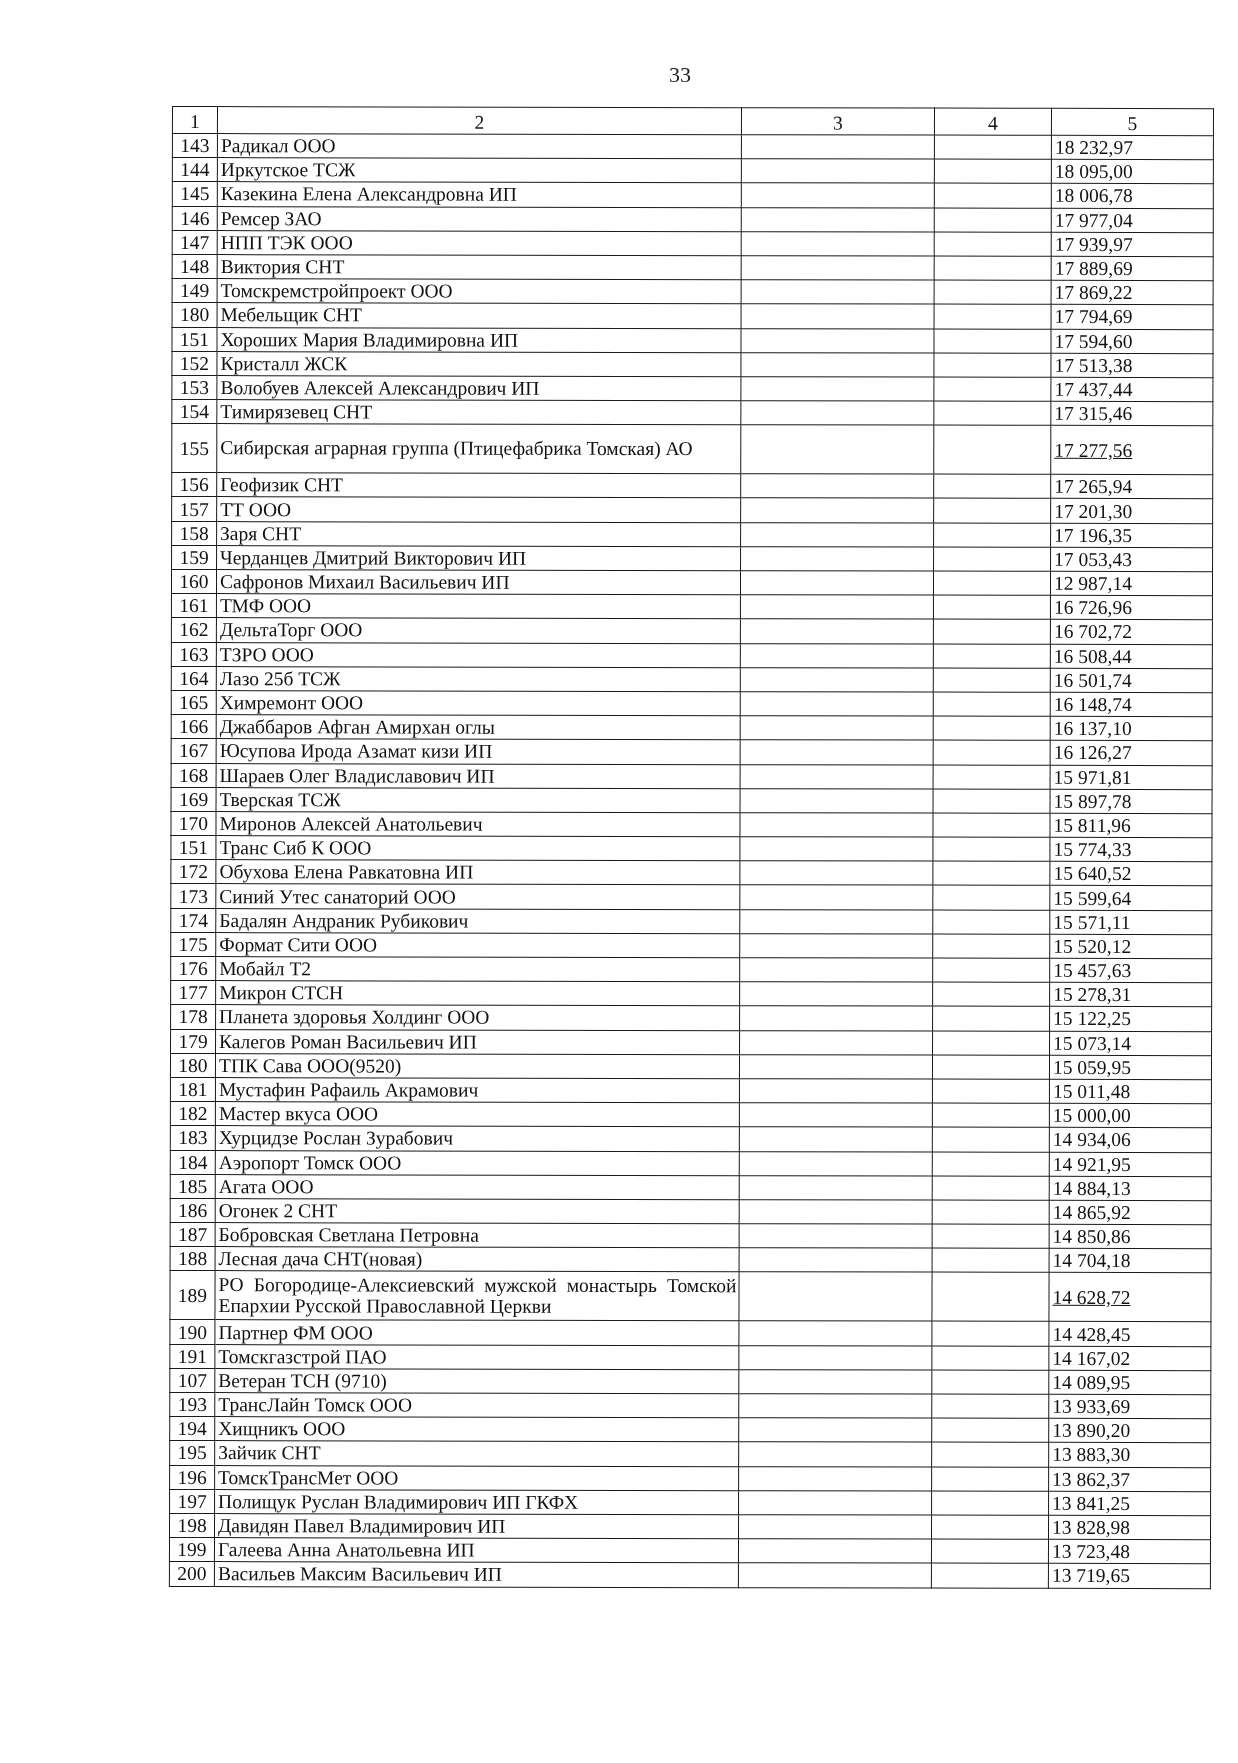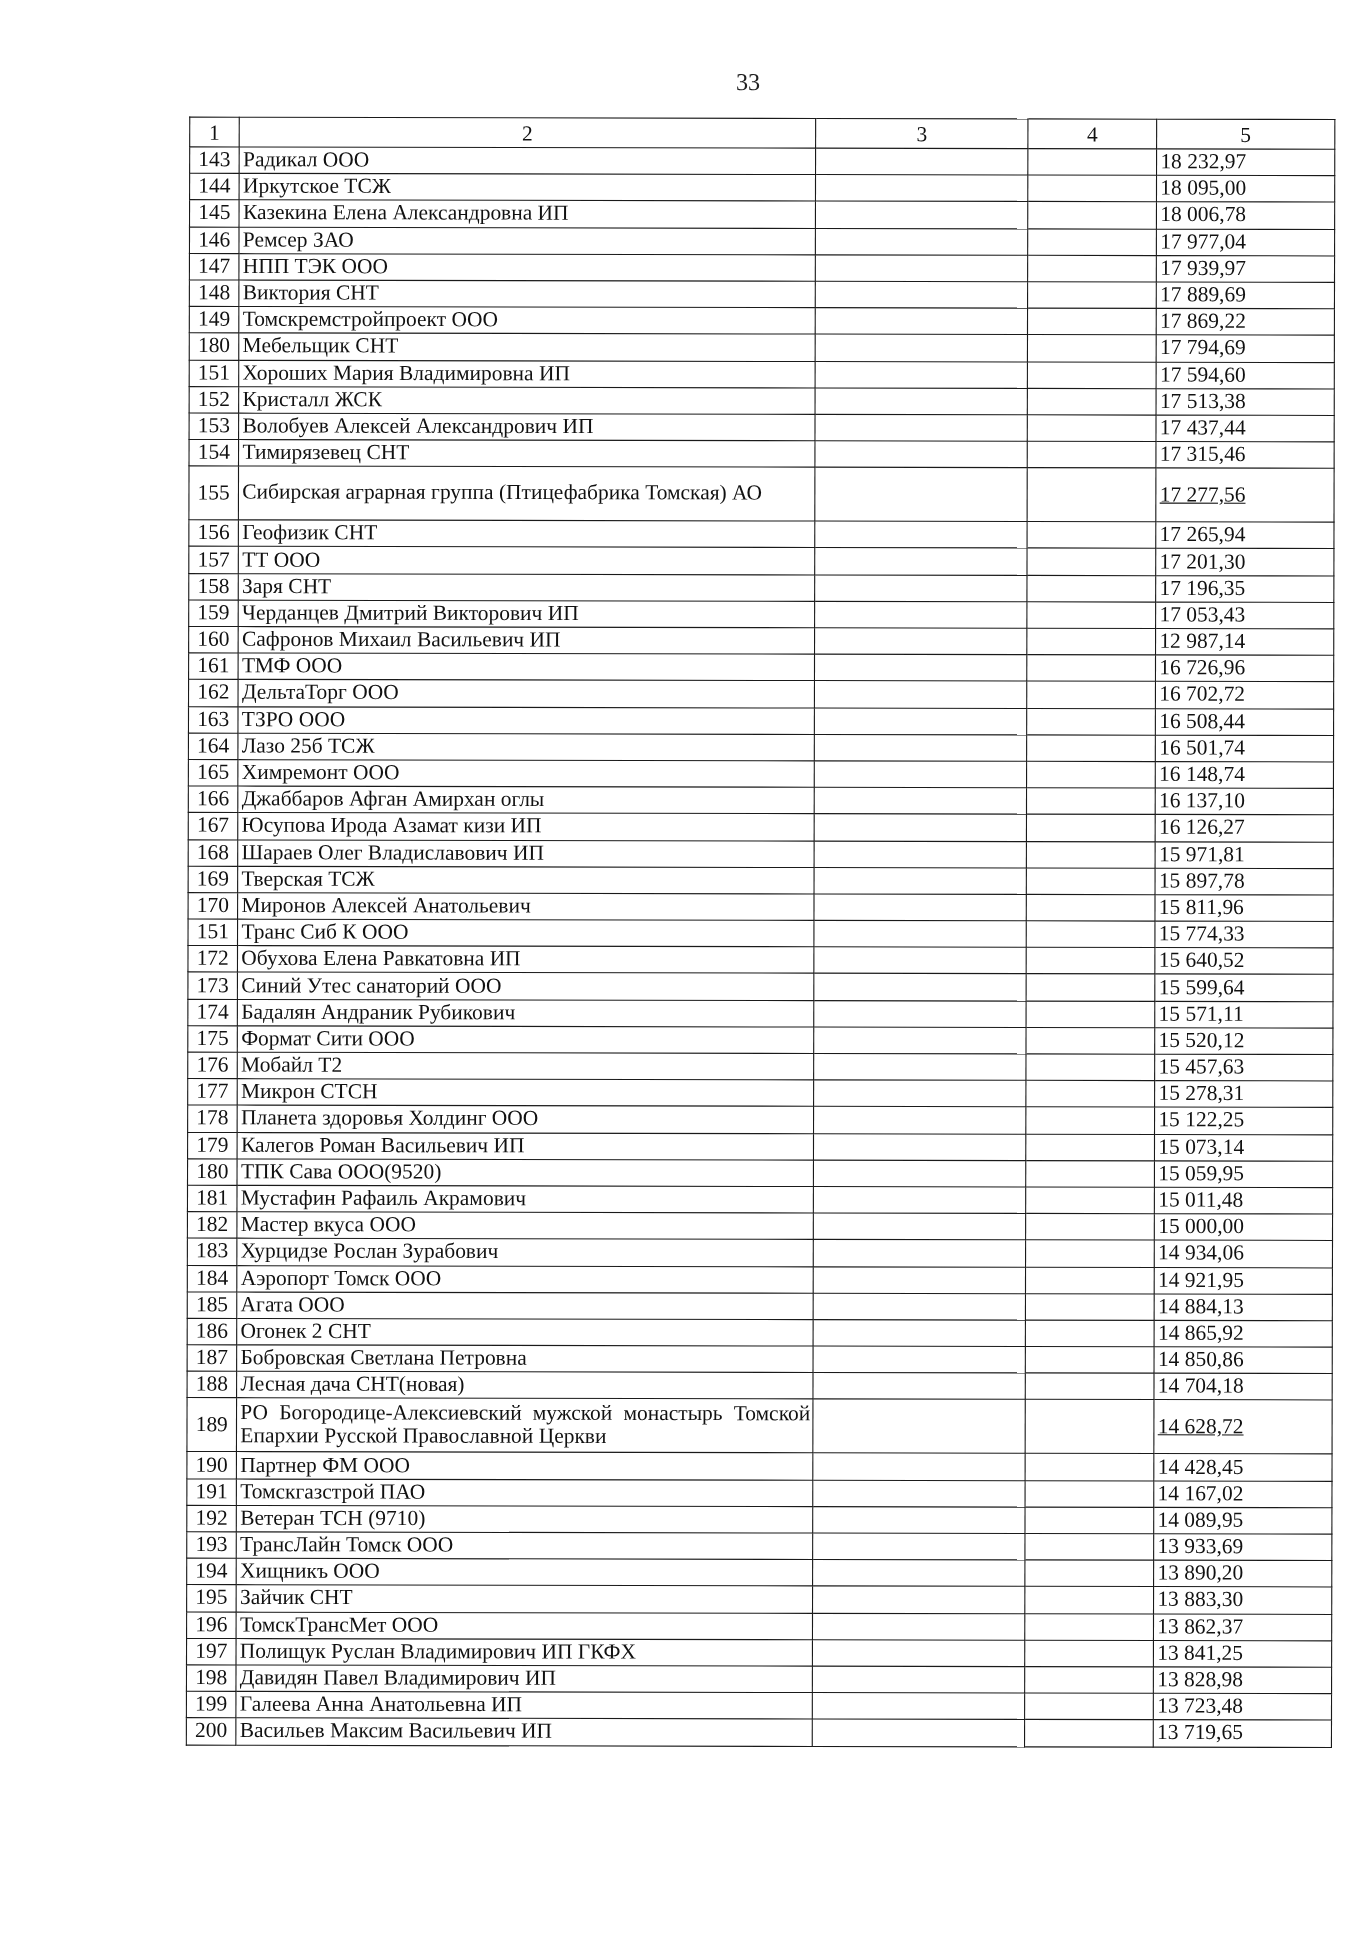--- a/index.html
+++ b/index.html
@@ -445,21 +445,21 @@
           <td class="amount">14 428,45</td>
         </tr>
         <tr>
           <td class="num">191</td>
           <td class="name">Томскгазстрой ПАО</td>
           <td class="empty"></td>
           <td class="empty"></td>
           <td class="amount">14 167,02</td>
         </tr>
         <tr>
-          <td class="num">192</td>
+          <td class="num">107</td>
           <td class="name">Ветеран ТСН (9710)</td>
           <td class="empty"></td>
           <td class="empty"></td>
           <td class="amount">14 089,95</td>
         </tr>
         <tr>
           <td class="num">193</td>
           <td class="name">ТрансЛайн Томск ООО</td>
           <td class="empty"></td>
           <td class="empty"></td>

